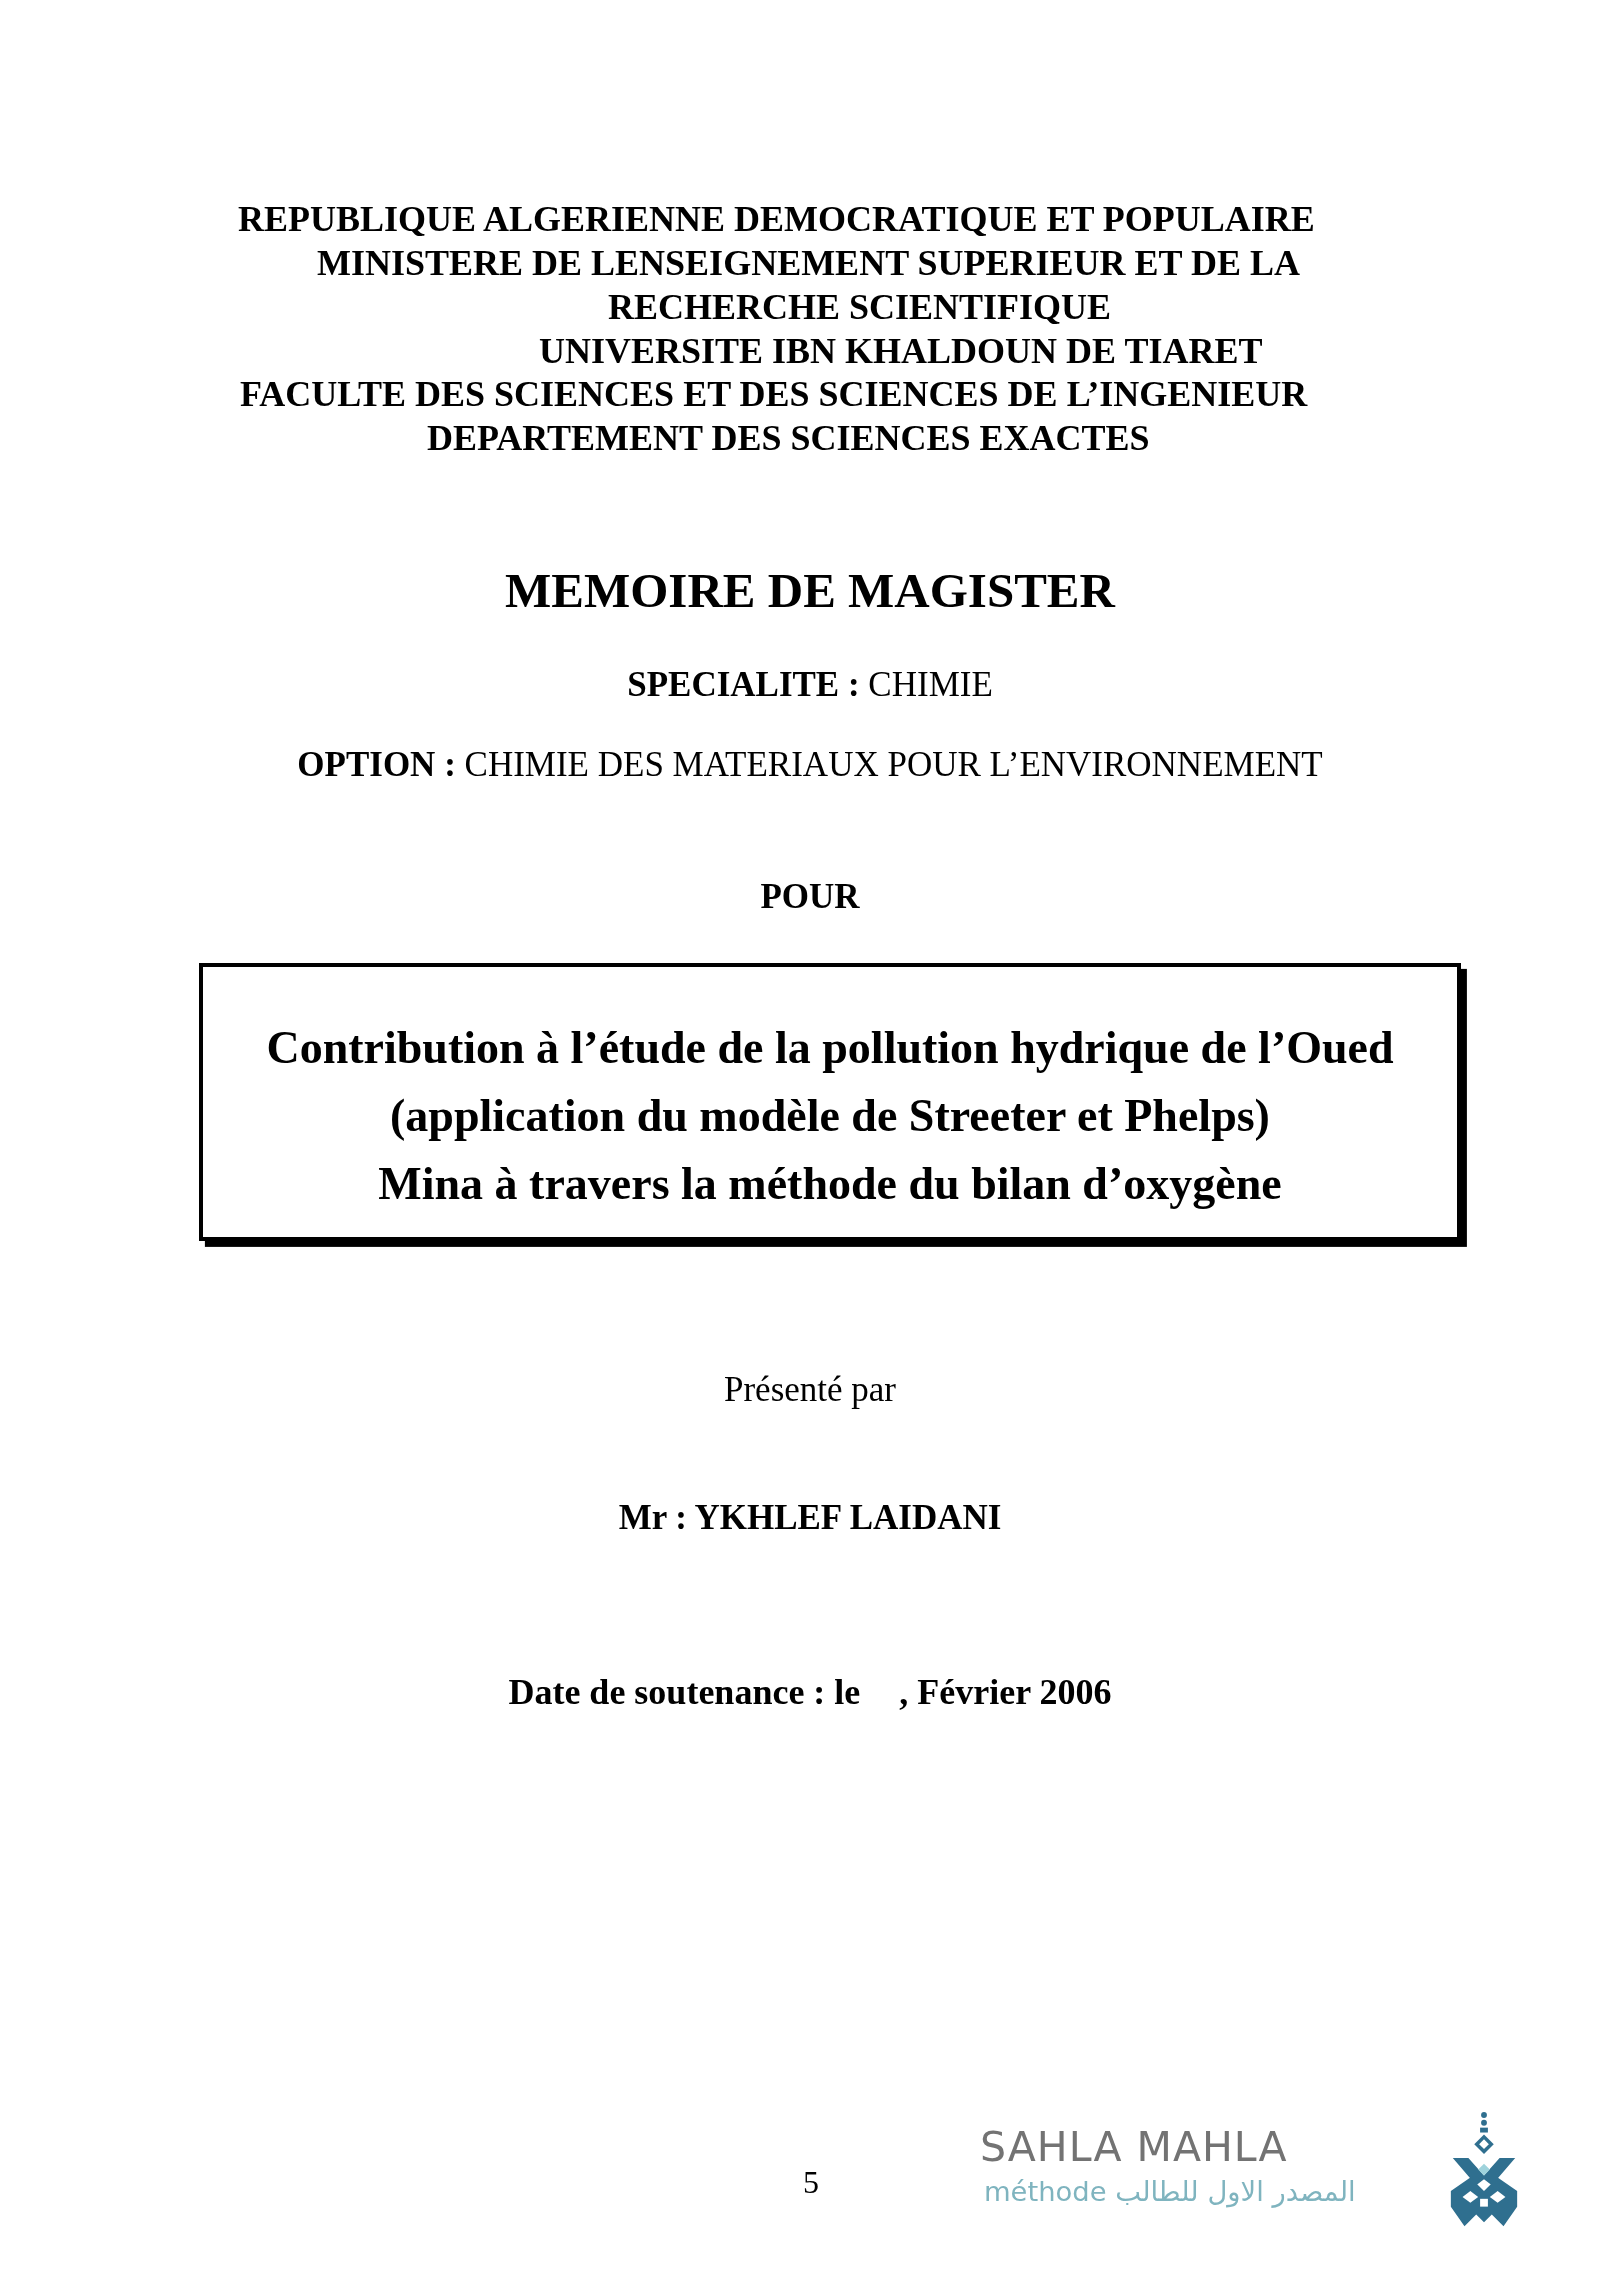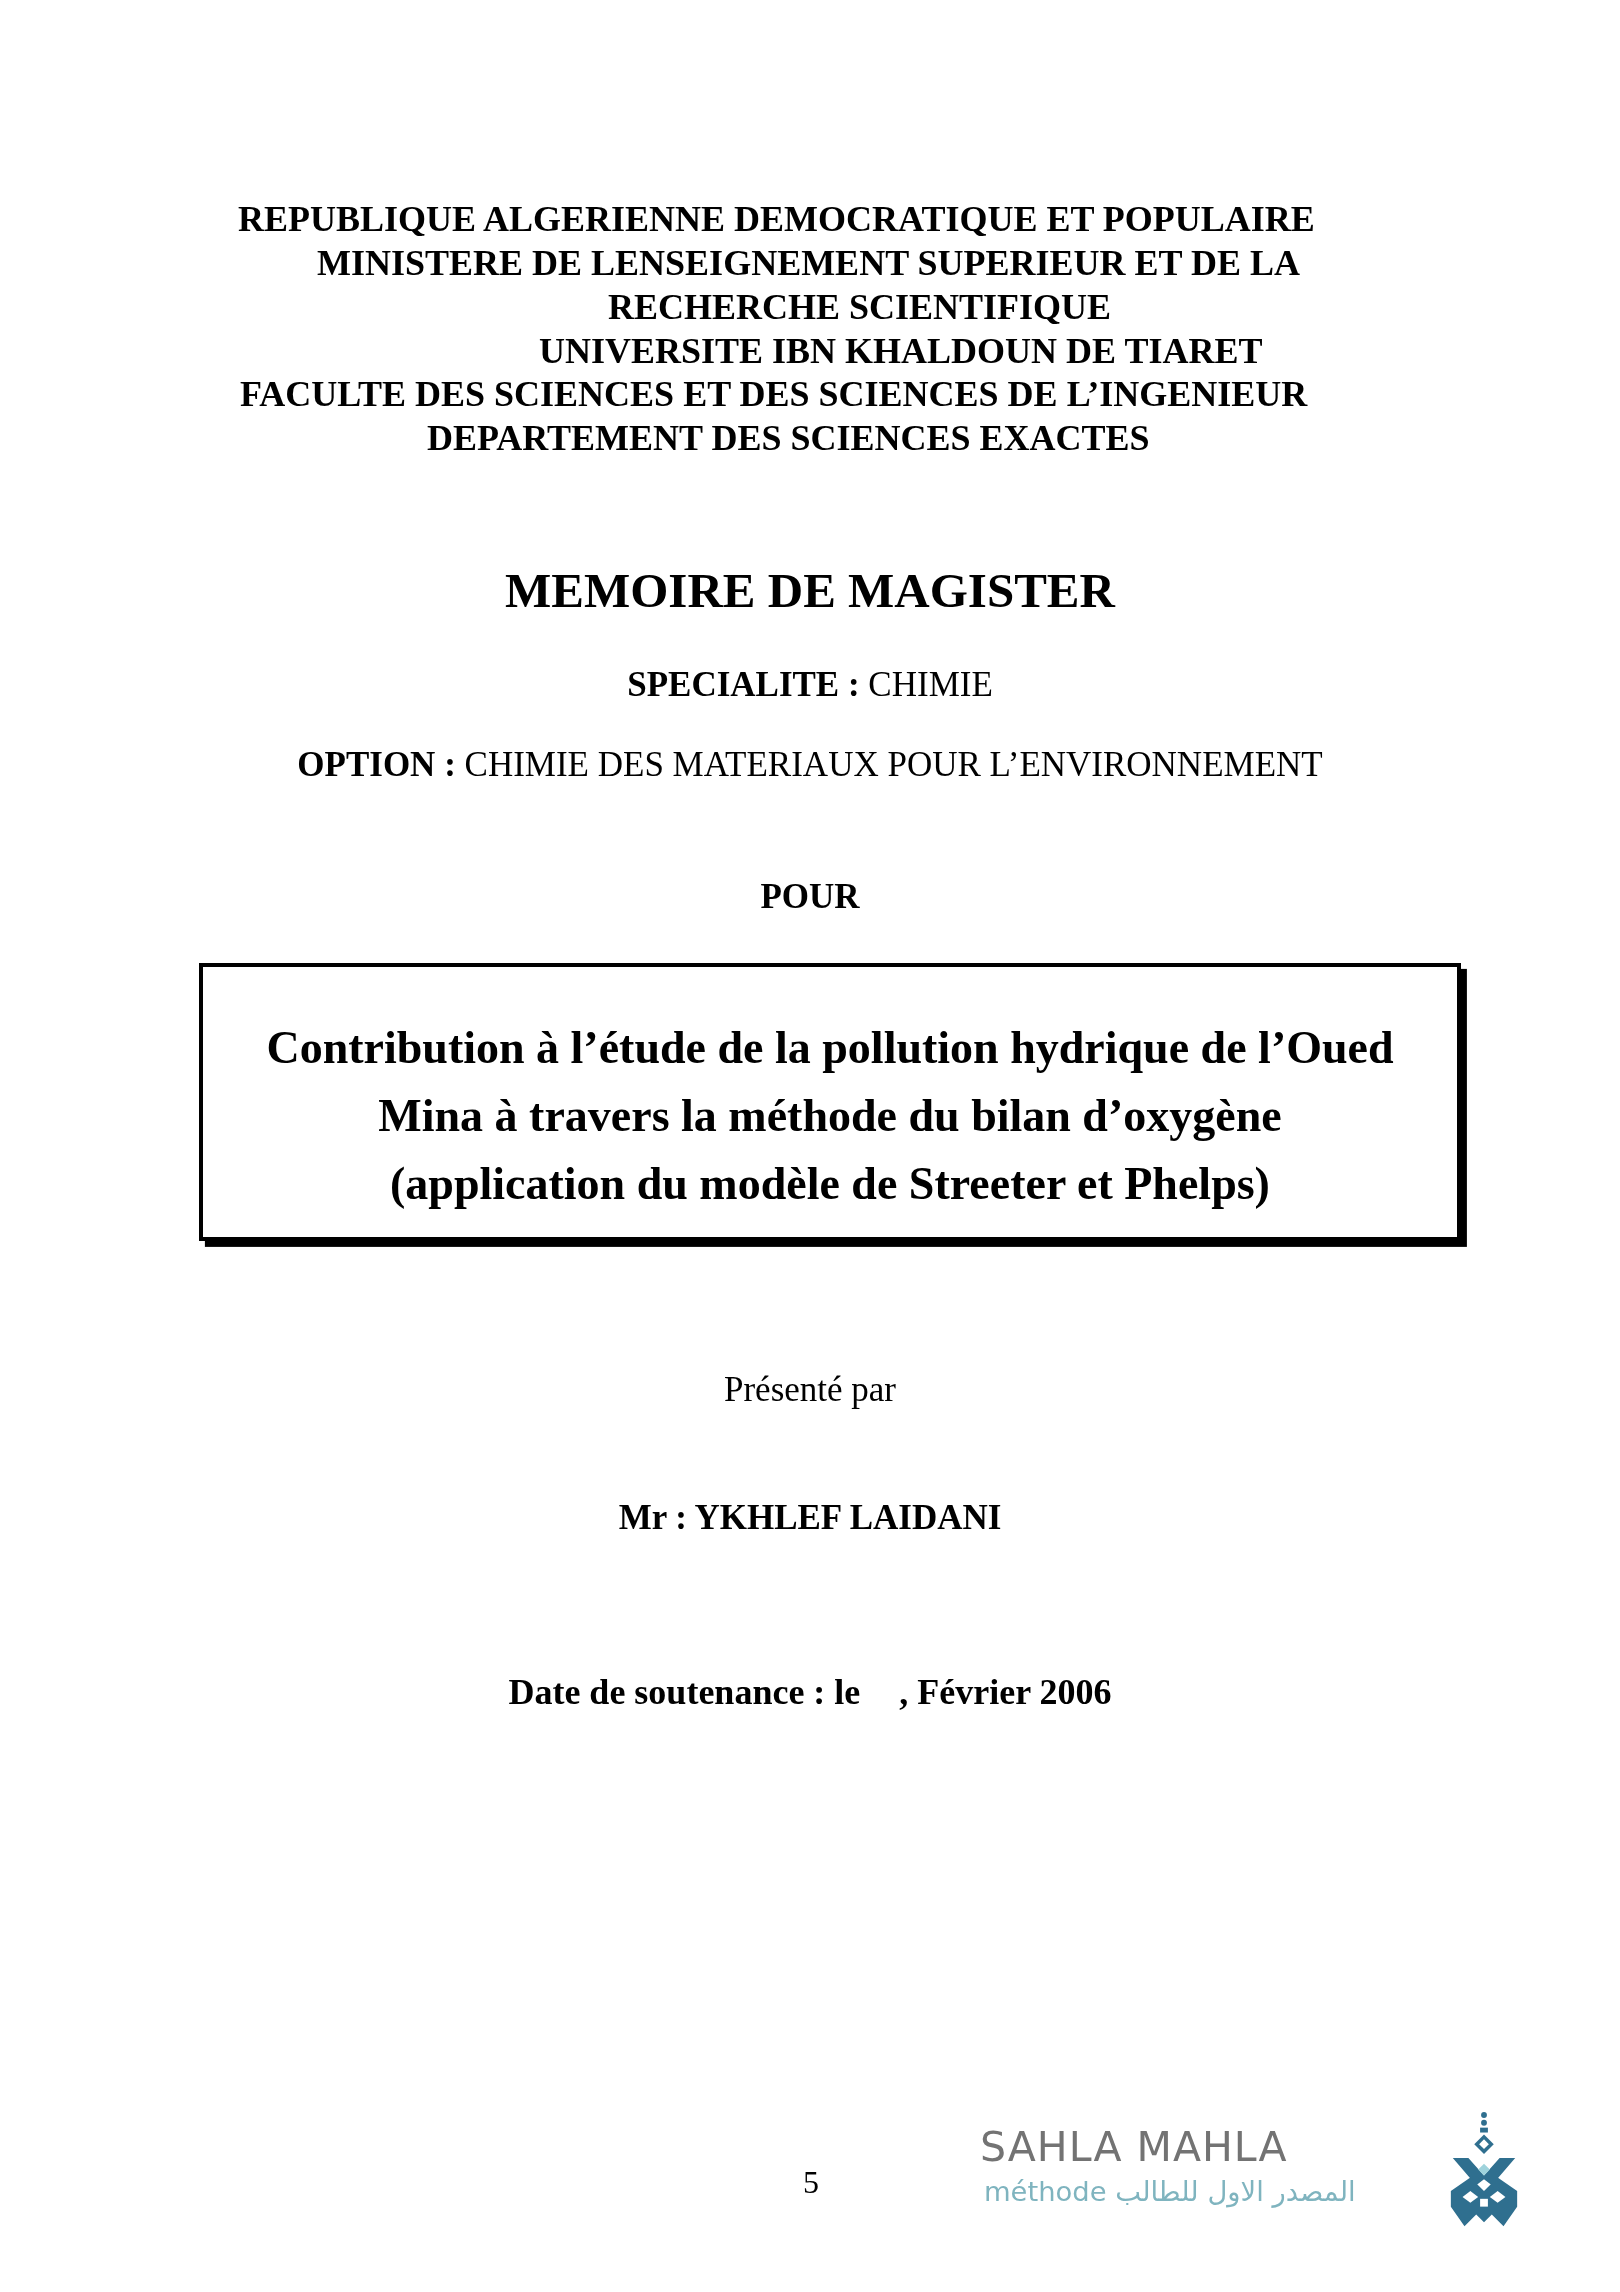--- a/index.html
+++ b/index.html
@@ -140,22 +140,22 @@
   <div class="line center sub" style="top:747px;">
     <span class="label-bold">OPTION :</span>
     <span>CHIMIE DES MATERIAUX POUR L’ENVIRONNEMENT</span>
   </div>
 
   <div class="line center sub label-bold" style="top:879px;">POUR</div>
 
   <div class="theme-box">
     <div class="theme-text">
       <div>Contribution à l’étude de la pollution hydrique de l’Oued</div>
+      <div>(application du modèle de Streeter et Phelps)</div>
       <div>Mina à travers la méthode du bilan d’oxygène</div>
-      <div>(application du modèle de Streeter et Phelps)</div>
     </div>
   </div>
 
   <div class="line center presented" style="top:1372px;">Présenté par</div>
 
   <div class="line center author" style="top:1500px;">Mr : YKHLEF LAIDANI</div>
 
   <div class="line center date" style="top:1674px;">
     <span>Date de soutenance : le</span><span class="gap"></span><span>, Février 2006</span>
   </div>

